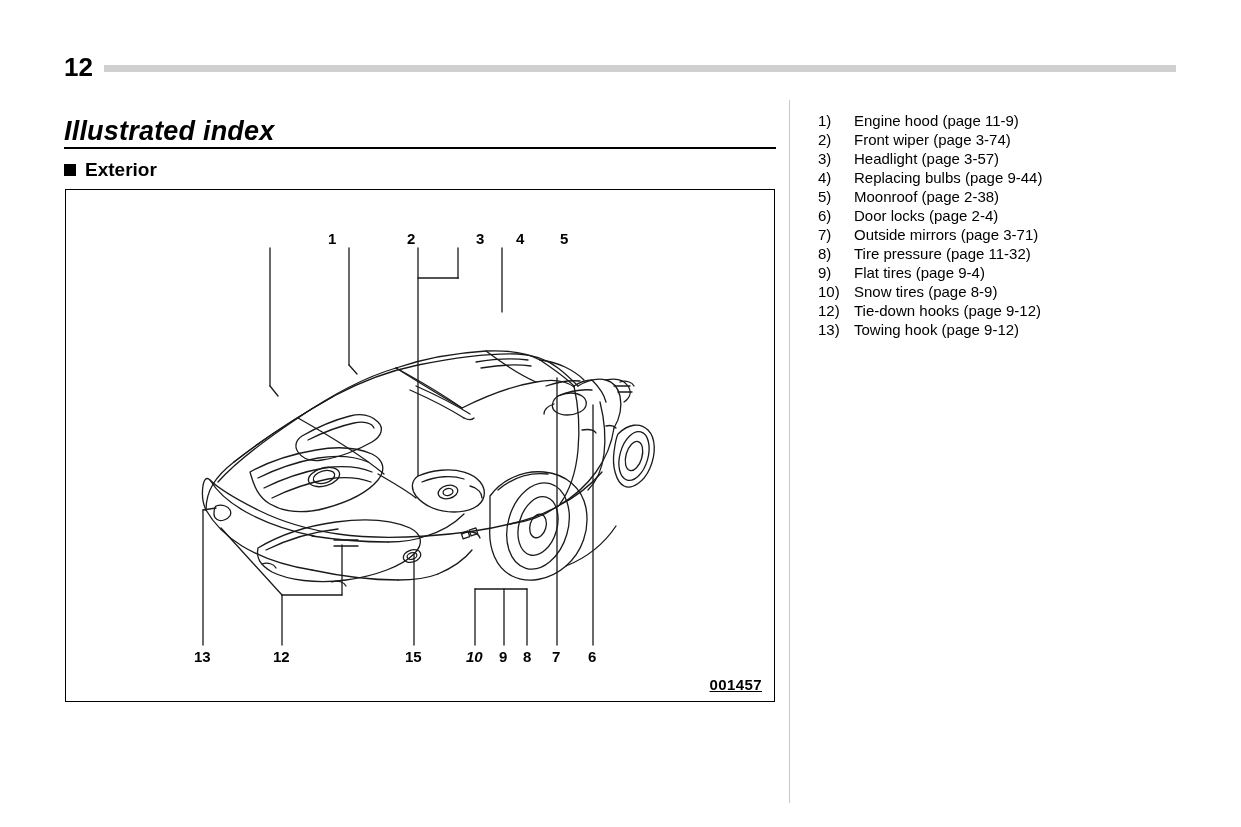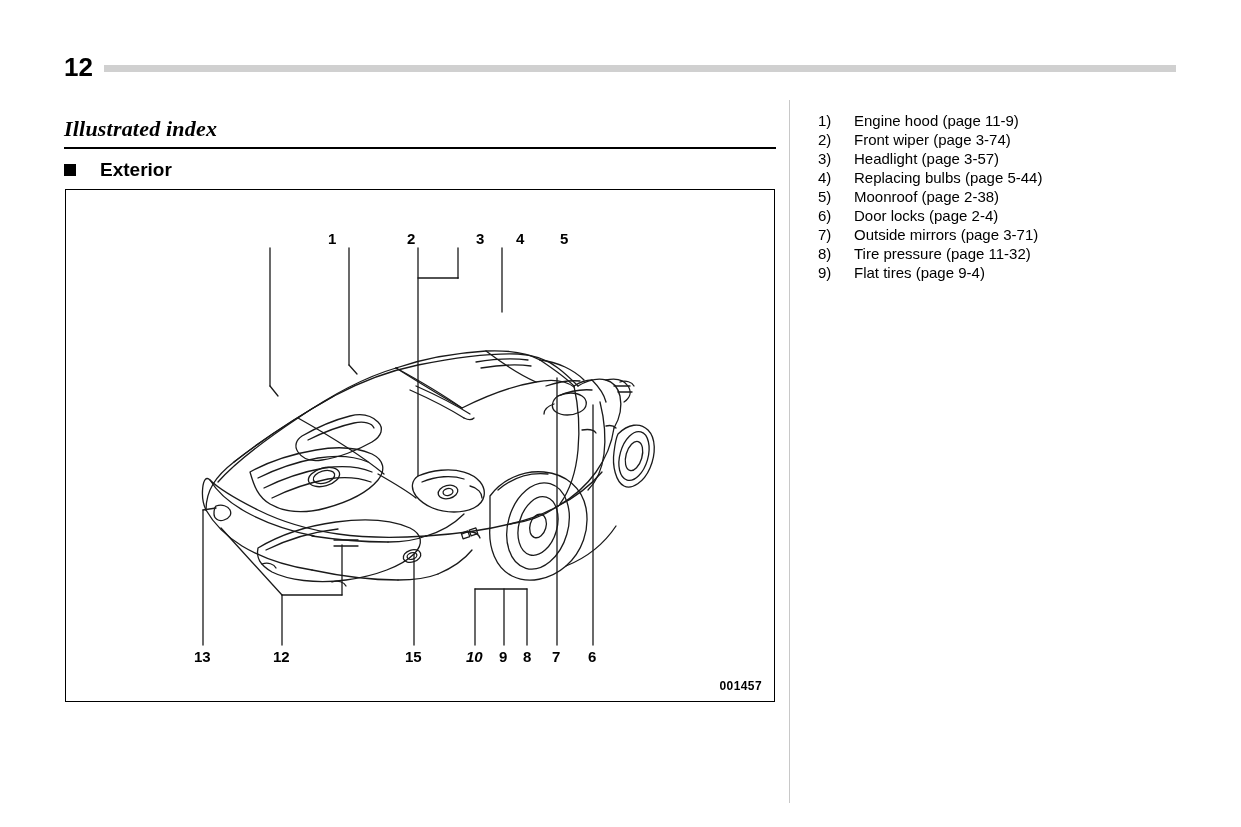--- a/index.html
+++ b/index.html
@@ -39,41 +39,41 @@
     width: 1072px;
     height: 7px;
     background: #d0d0d0;
   }
 
   
   .section-title {
     position: absolute;
     left: 64px;
     top: 100px;
-    font-size: 22px;
+    font-size: 27px;
     font-weight: bold;
     font-style: italic;
-    font-family: Liberation Serif, serif;
+    font-family: Liberation Sans, sans-serif;
     letter-spacing: .2px;
   }
   .section-rule {
     position: absolute;
     left: 64px;
     top: 131px;
     width: 712px;
     height: 2px;
     background: #000;
   }
   .subsection {
     position: absolute;
     left: 64px;
     top: 143px;
     display: flex;
     align-items: center;
-    gap: 24px;
+    gap: 9px;
   }
   .subsection .bullet {
     width: 12px;
     height: 12px;
     background: #000;
     display: inline-block;
   }
   .subsection .label {
     font-size: 19px;
     font-weight: bold;
@@ -86,23 +86,24 @@
     width: 710px;
     height: 513px;
     border: 1px solid #000;
     box-sizing: border-box;
     background: #fff;
   }
   .figure-id {
     position: absolute;
     right: 12px;
     bottom: 8px;
-    font-size: 12px;
+    font-size: 15px;
     font-weight: bold;
     letter-spacing: .4px;
+    text-decoration: underline;
   }
   .fig-svg {
     position: absolute;
     left: 0;
     top: 0;
     width: 708px;
     height: 511px;
   }
 
   
@@ -342,21 +343,21 @@
     <div class="legend-row">
       <span class="legend-num">2)</span>
       <span class="legend-text">Front wiper (page 3-74)</span>
     </div>
     <div class="legend-row">
       <span class="legend-num">3)</span>
       <span class="legend-text">Headlight (page 3-57)</span>
     </div>
     <div class="legend-row">
       <span class="legend-num">4)</span>
-      <span class="legend-text">Replacing bulbs (page 5-44)</span>
+      <span class="legend-text">Replacing bulbs (page 9-44)</span>
     </div>
     <div class="legend-row">
       <span class="legend-num">5)</span>
       <span class="legend-text">Moonroof (page 2-38)</span>
     </div>
     <div class="legend-row">
       <span class="legend-num">6)</span>
       <span class="legend-text">Door locks (page 2-4)</span>
     </div>
     <div class="legend-row">
@@ -364,15 +365,27 @@
       <span class="legend-text">Outside mirrors (page 3-71)</span>
     </div>
     <div class="legend-row">
       <span class="legend-num">8)</span>
       <span class="legend-text">Tire pressure (page 11-32)</span>
     </div>
     <div class="legend-row">
       <span class="legend-num">9)</span>
       <span class="legend-text">Flat tires (page 9-4)</span>
     </div>
+    <div class="legend-row">
+      <span class="legend-num">10)</span>
+      <span class="legend-text">Snow tires (page 8-9)</span>
+    </div>
+    <div class="legend-row">
+      <span class="legend-num">12)</span>
+      <span class="legend-text">Tie-down hooks (page 9-12)</span>
+    </div>
+    <div class="legend-row">
+      <span class="legend-num">13)</span>
+      <span class="legend-text">Towing hook (page 9-12)</span>
+    </div>
   </div>
 
 </div>
 
 </body></html>

